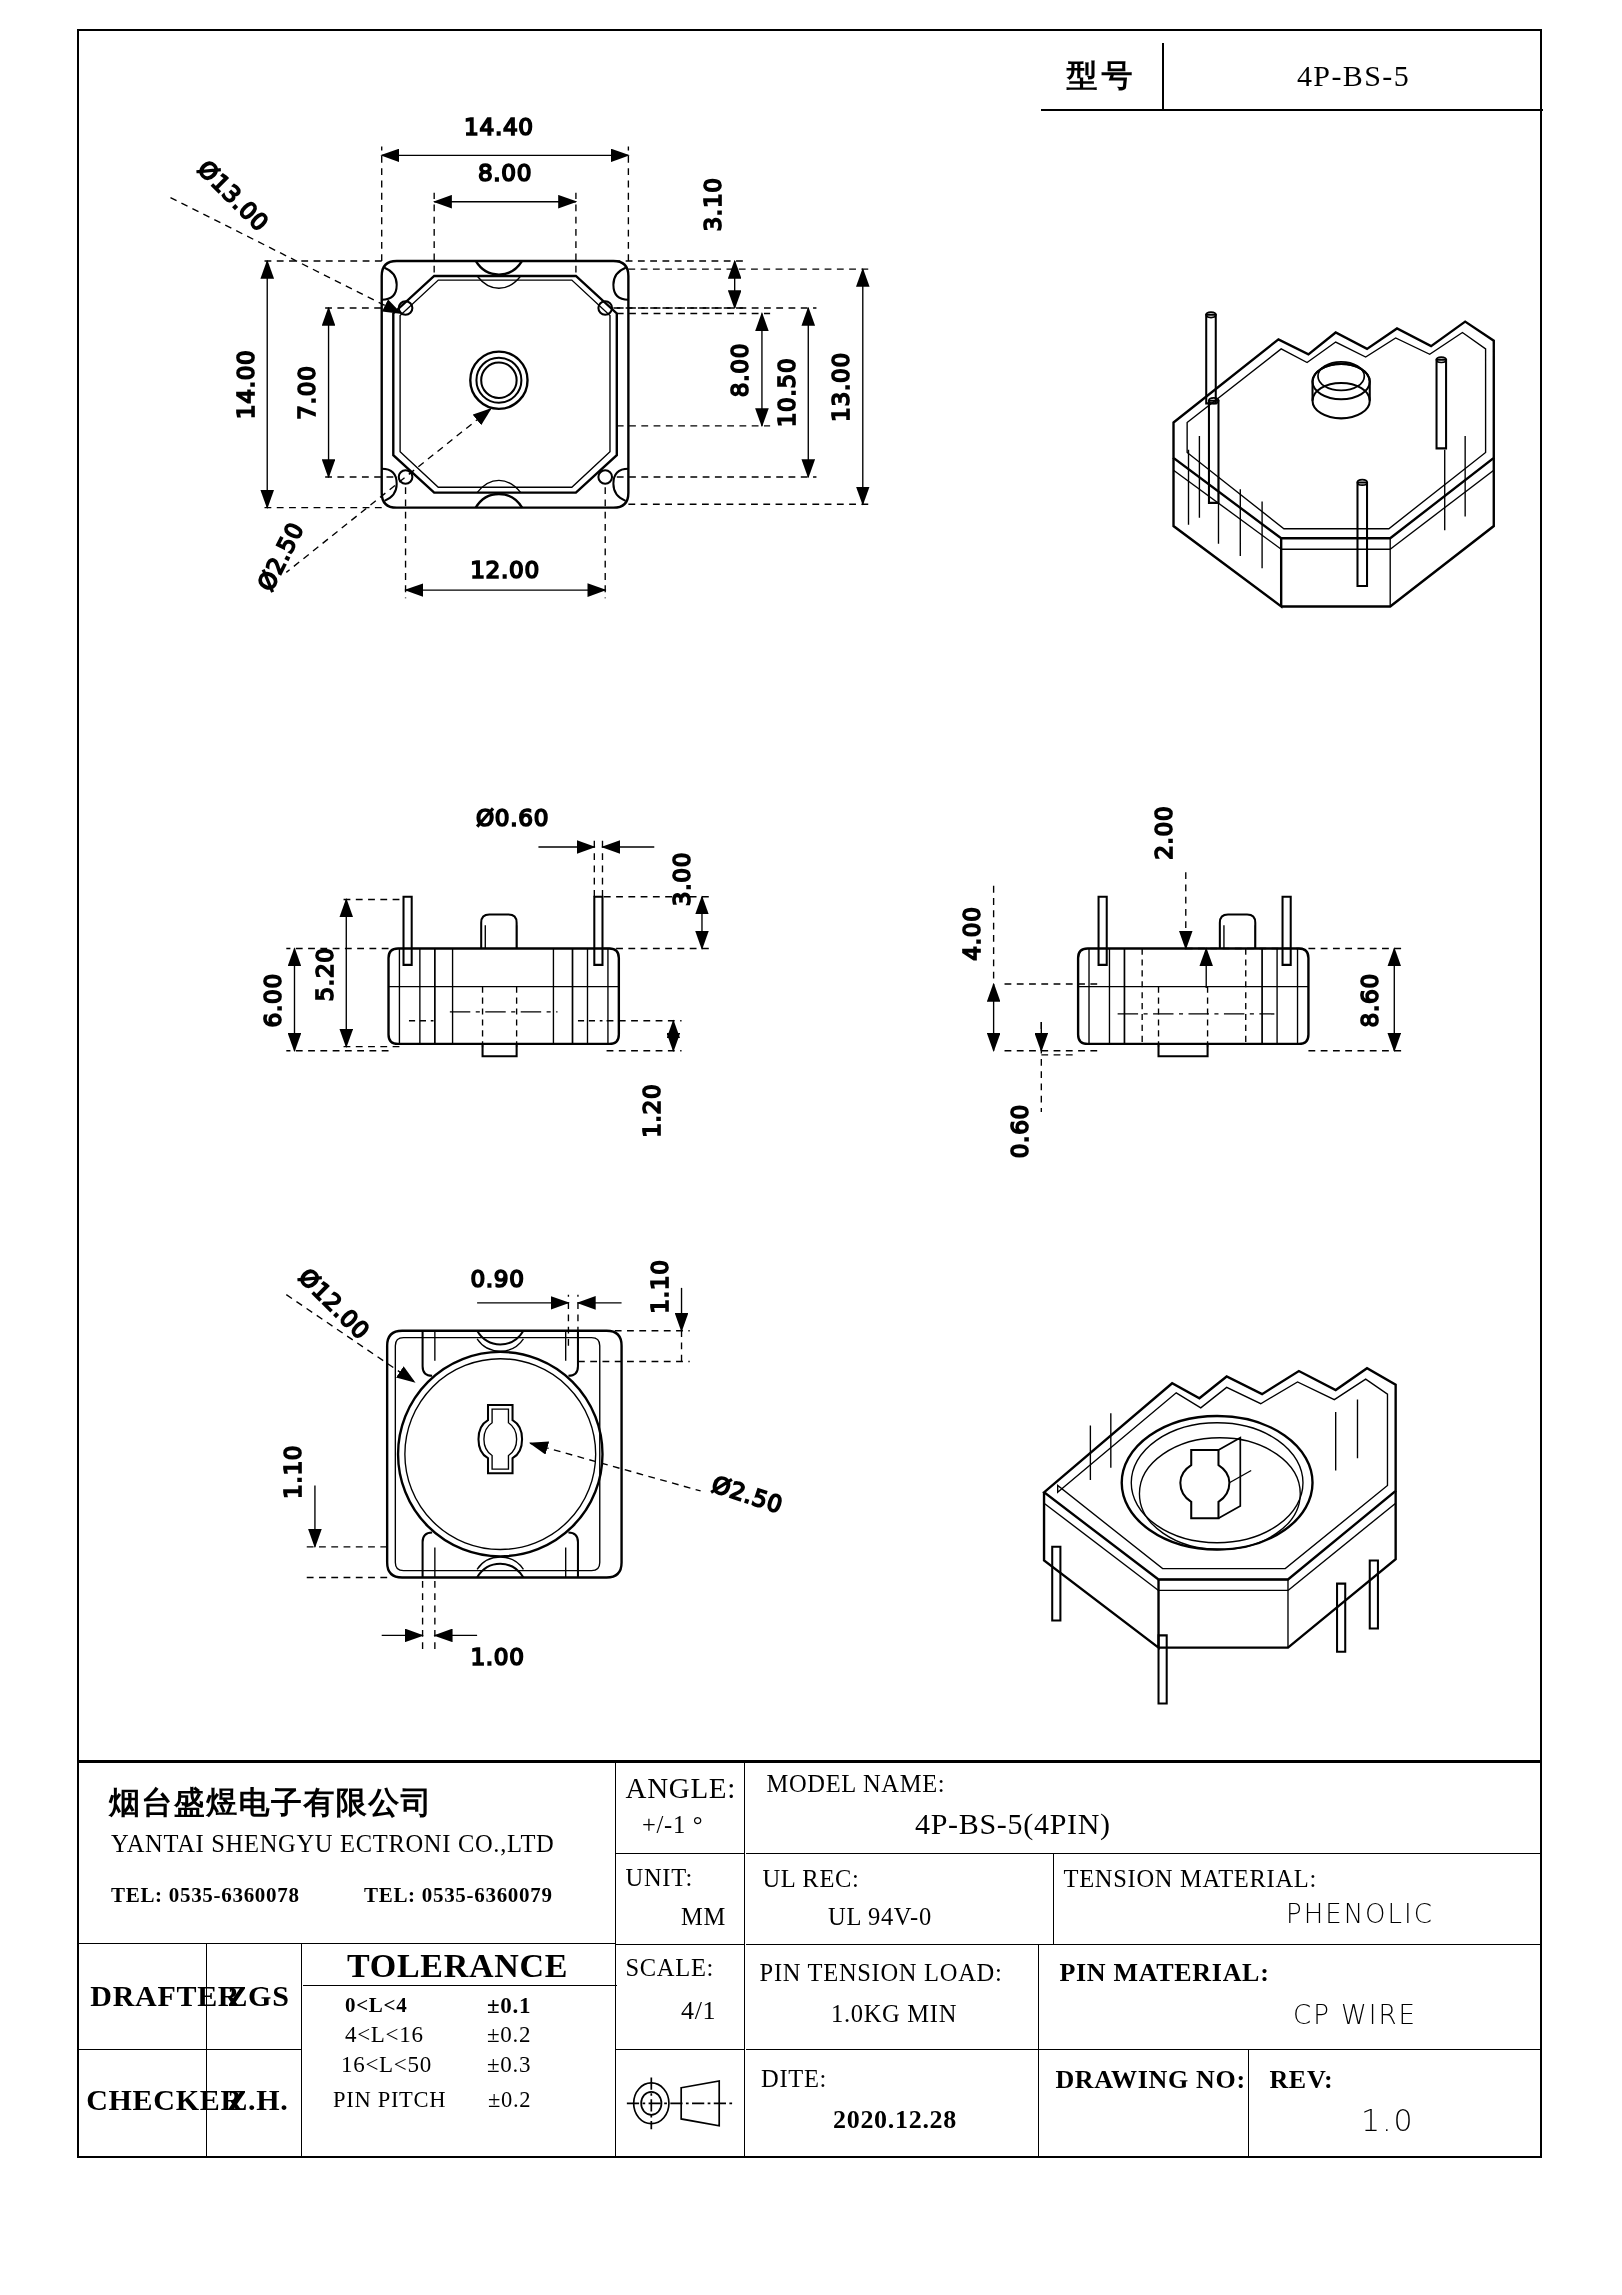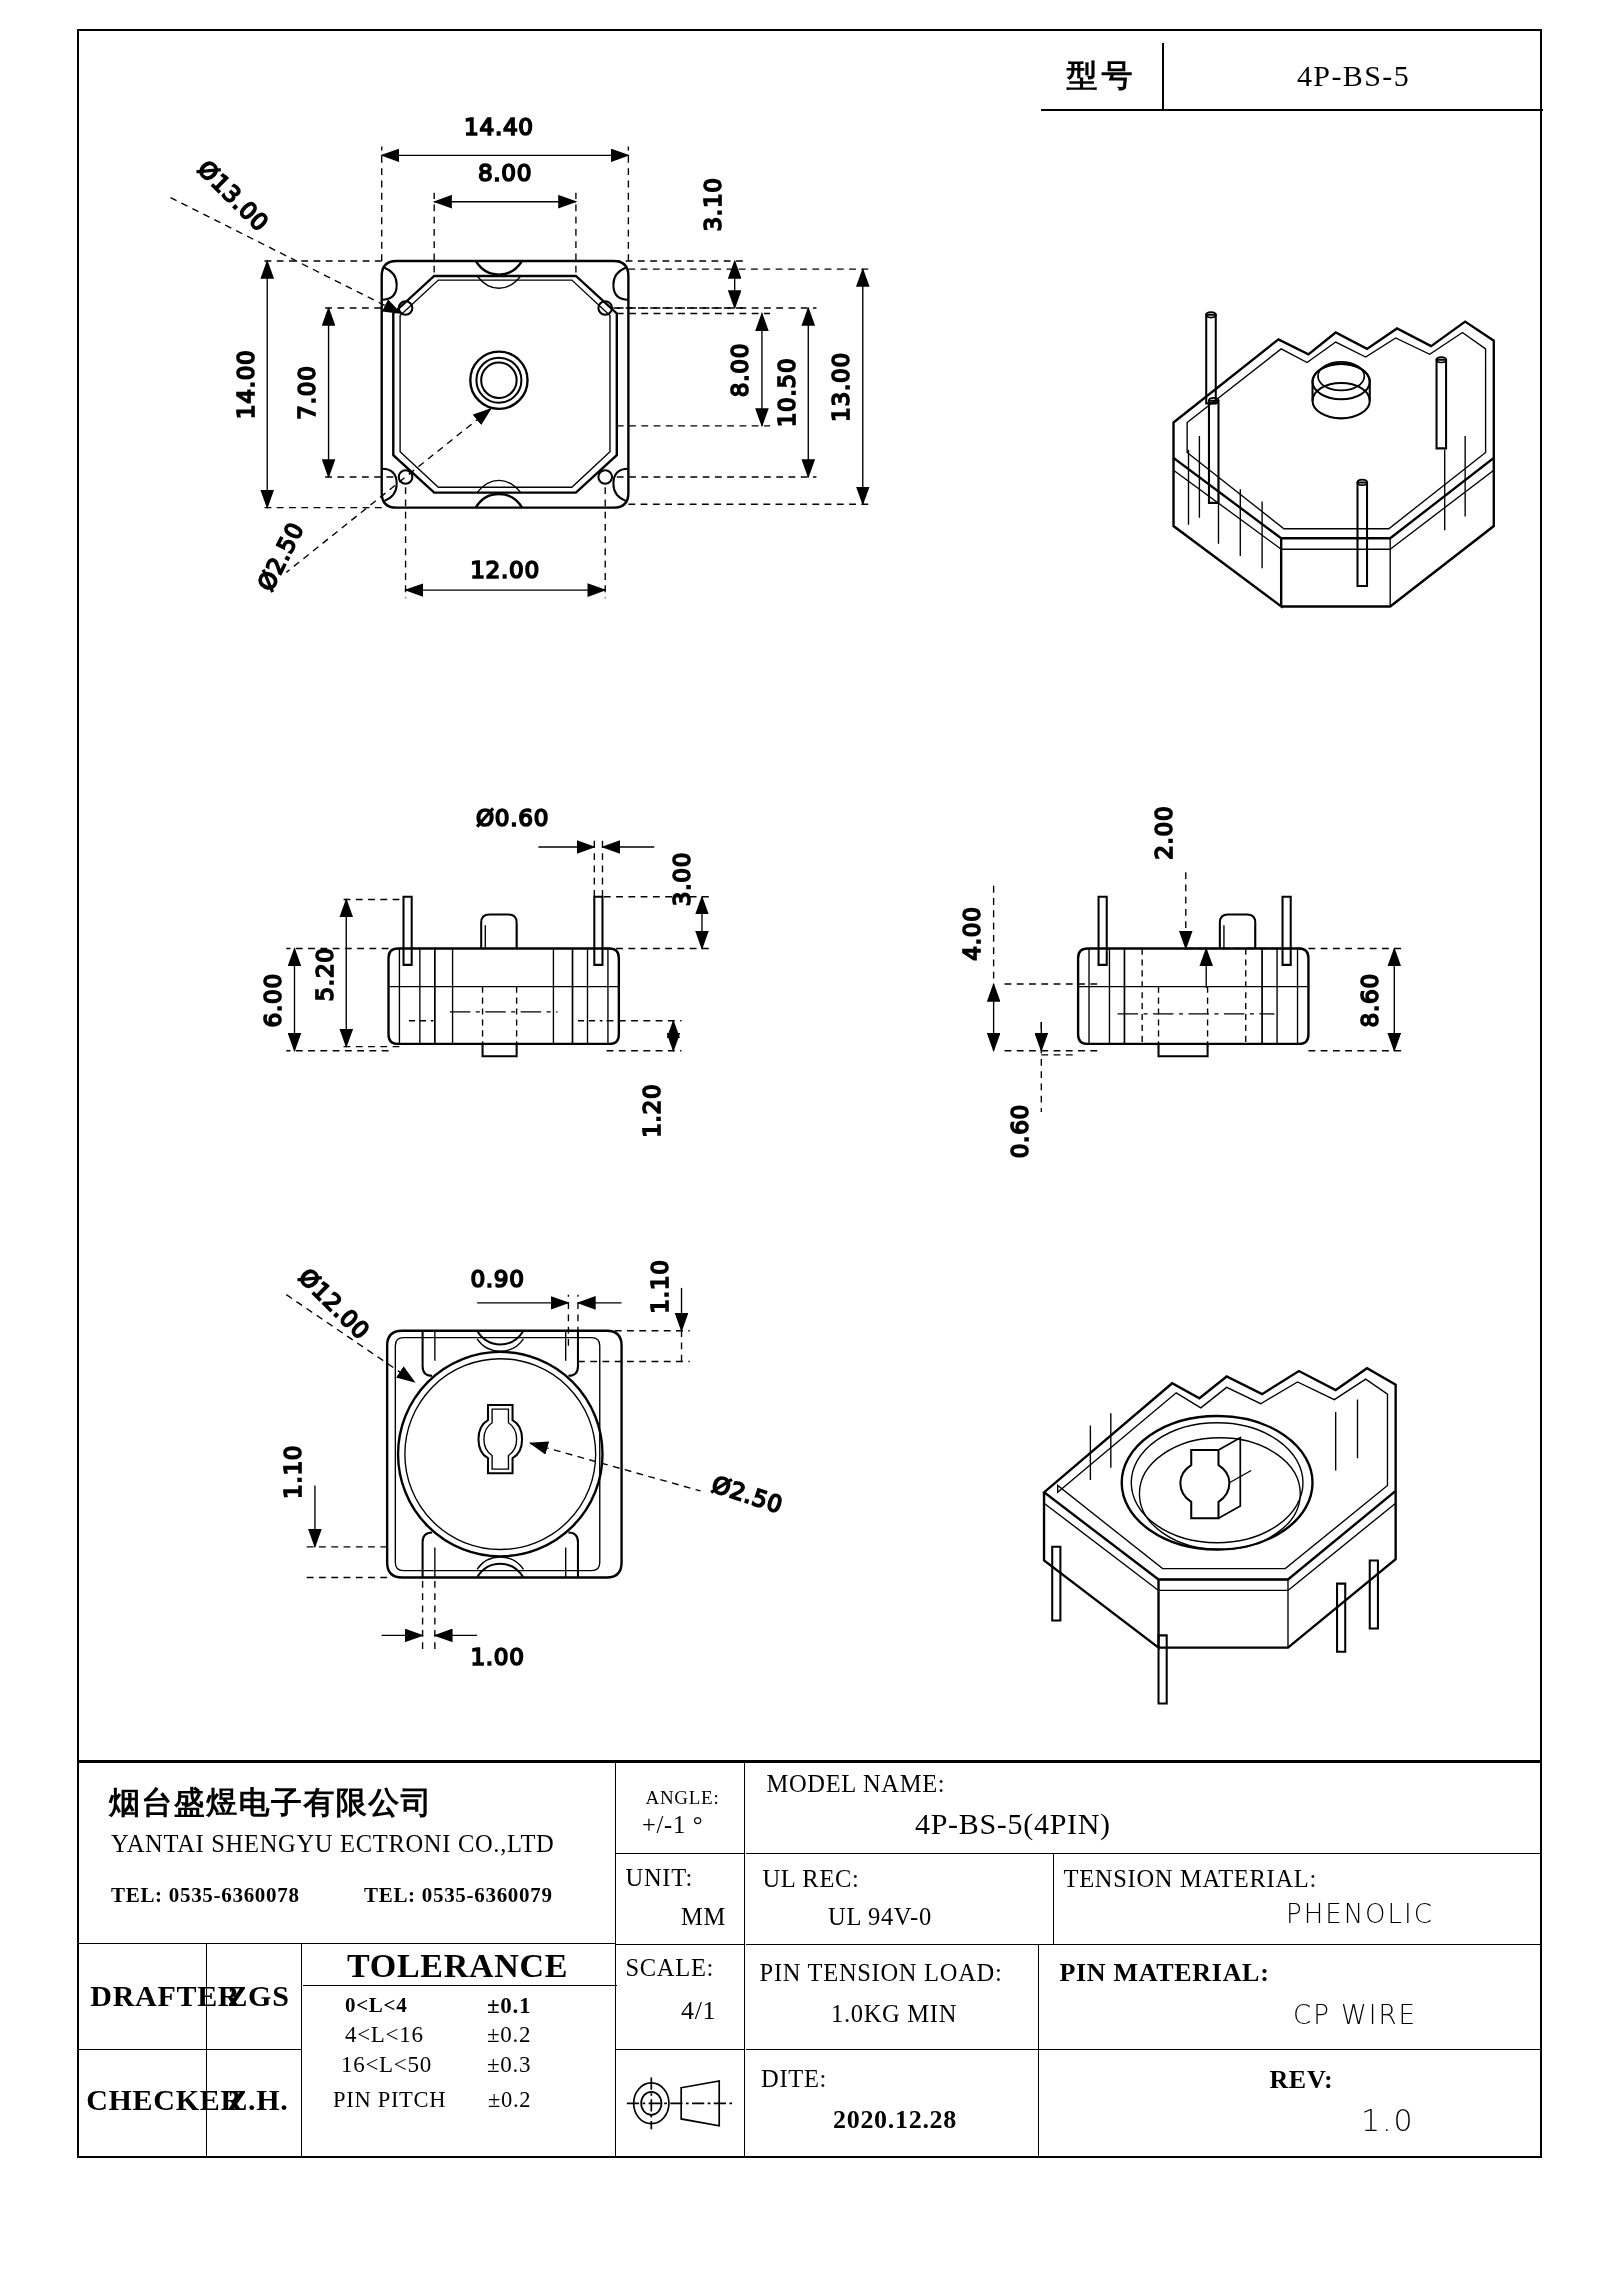--- a/index.html
+++ b/index.html
@@ -415,21 +415,21 @@
         <div class="val" style="left:184px;top:35px;font-size:23px;">±0.2</div>
         <div class="val" style="left:38px;top:65px;font-size:23px;">16&lt;L&lt;50</div>
         <div class="val" style="left:184px;top:65px;font-size:23px;">±0.3</div>
         <div class="val" style="left:30px;top:100px;font-size:22.5px;">PIN PITCH</div>
         <div class="val" style="left:185px;top:100px;font-size:22.5px;">±0.2</div>
       </div>
     </div>
 
     <div class="tb-col bR" style="left:538px;top:0;width:129px;height:393px;">
       <div class="tb-col bB" style="left:0;top:0;width:129px;height:91px;">
-        <div class="lbl" style="left:9.5px;top:24px;font-size:19px;margin-left:20px;">ANGLE:</div>
+        <div class="lbl" style="left:9.5px;top:9px;font-size:29px;">ANGLE:</div>
         <div class="val" style="left:26px;top:48px;font-size:24.5px;">+/-1 °</div>
       </div>
       <div class="tb-col bB" style="left:0;top:91px;width:129px;height:91px;">
         <div class="lbl" style="left:9.5px;top:9.5px;font-size:24.5px;">UNIT:</div>
         <div class="val" style="left:65px;top:49px;font-size:24.5px;">MM</div>
       </div>
       <div class="tb-col bB" style="left:0;top:181px;width:129px;height:106px;">
         <div class="lbl" style="left:9.5px;top:9.5px;font-size:24.5px;">SCALE:</div>
         <div class="val" style="left:65px;top:52px;font-size:26px;">4/1</div>
       </div>
@@ -471,20 +471,24 @@
       <div class="tb-col bB" style="left:293px;top:181px;width:502px;height:106px;">
         <div class="lbl bold" style="left:20.4px;top:13.6px;font-size:26px;">PIN MATERIAL:</div>
         <div class="valthin" style="left:254px;top:56px;">CP WIRE</div>
       </div>
 
       <div class="tb-col bR" style="left:0;top:287px;width:293px;height:106px;">
         <div class="lbl" style="left:15px;top:15px;font-size:24.5px;">DITE:</div>
         <div class="val bold" style="left:87px;top:55px;font-size:26px;">2020.12.28</div>
       </div>
 
+      <div class="tb-col bR" style="left:293px;top:287px;width:210px;height:106px;">
+        <div class="lbl bold" style="left:16.4px;top:15px;font-size:26px;">DRAWING NO:</div>
+        <div class="val" style="left:41px;top:57px;font-size:26px;"></div>
+      </div>
 
       <div class="tb-col" style="left:503px;top:287px;width:292px;height:106px;">
         <div class="lbl bold" style="left:20.4px;top:15px;font-size:26px;">REV:</div>
         <div class="valthin" style="left:112px;top:53px;font-size:30px;">1.0</div>
       </div>
     </div>
 
   </div>
 
 </div>

